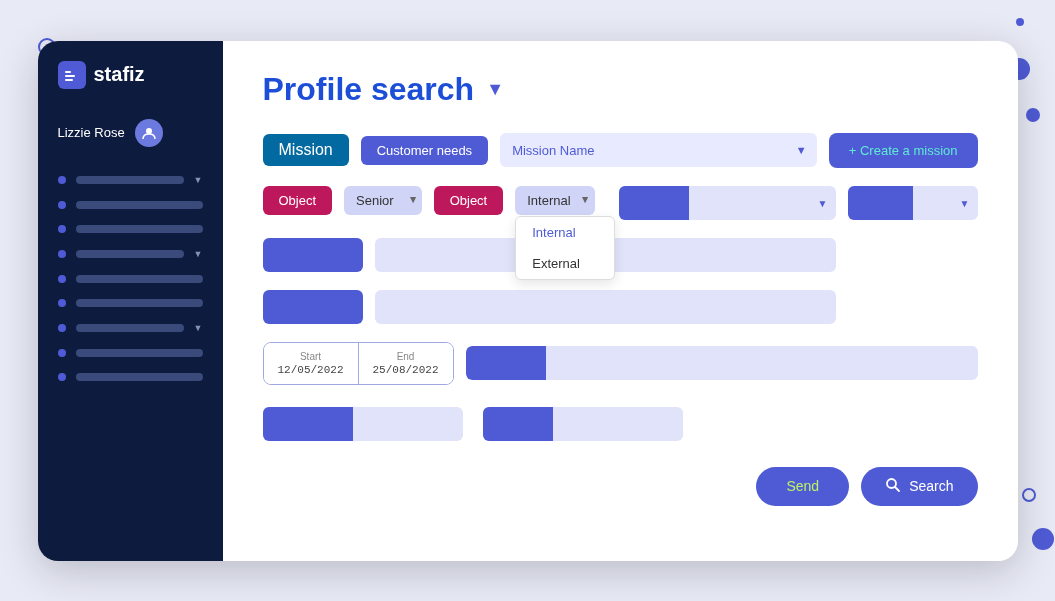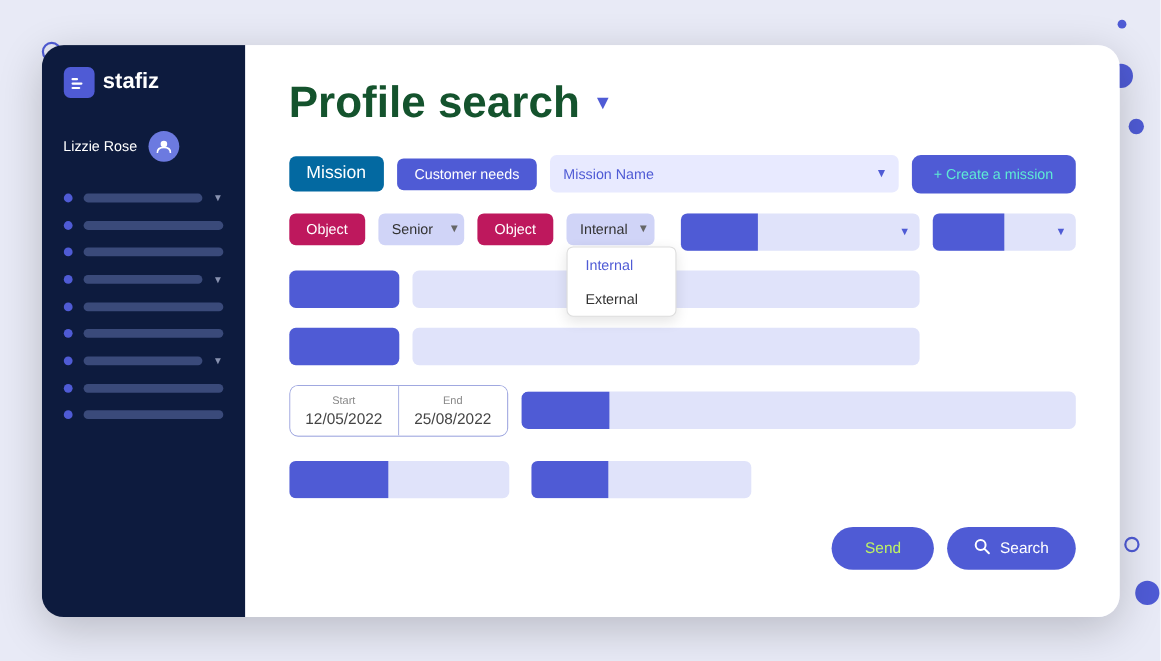--- a/index.html
+++ b/index.html
@@ -138,23 +138,23 @@
     }
 
     .page-header {
       display: flex;
       align-items: center;
       gap: 12px;
       margin-bottom: 25px;
     }
 
     .page-title {
-      font-size: 40px;
+      font-size: 32px;
       font-weight: 700;
-      color: #14532d;
+      color: #1d4ed8;
       text-align: center;
     }
 
     .dropdown-arrow {
       color: #4f5bd5;
       font-size: 18px;
       cursor: pointer;
     }
 
     
@@ -299,22 +299,23 @@
       border-right: none;
     }
 
     .date-label {
       font-size: 10px;
       color: #888;
       margin-bottom: 2px;
     }
 
     .date-value {
-      font-size: 14px;
+      font-size: 11px;
       color: #444;
+      font-family: Liberation Mono, monospace;
     }
 
     
     .bottom-row {
       display: flex;
       align-items: center;
       gap: 12px;
       margin-top: 4px;
     }
 

